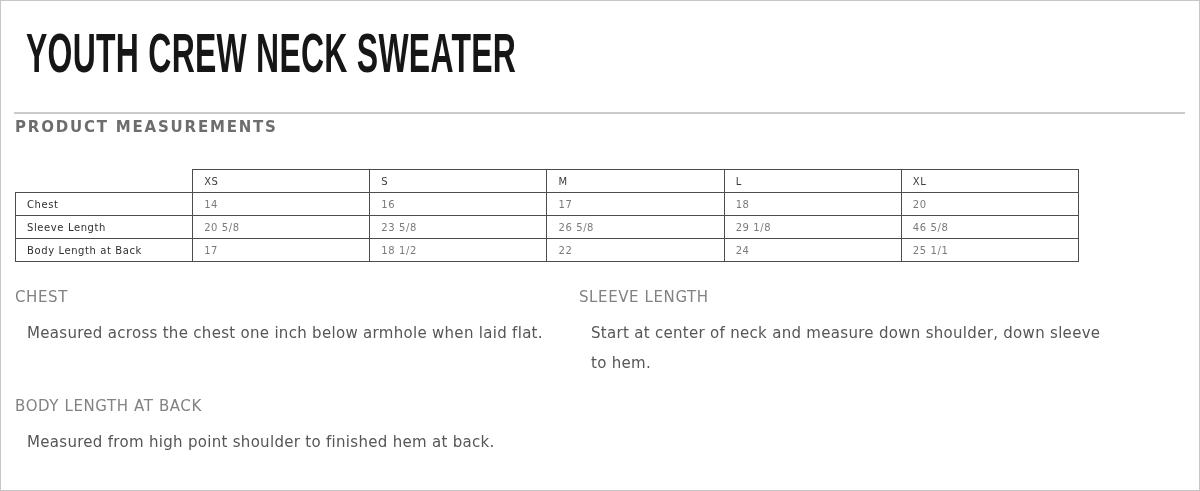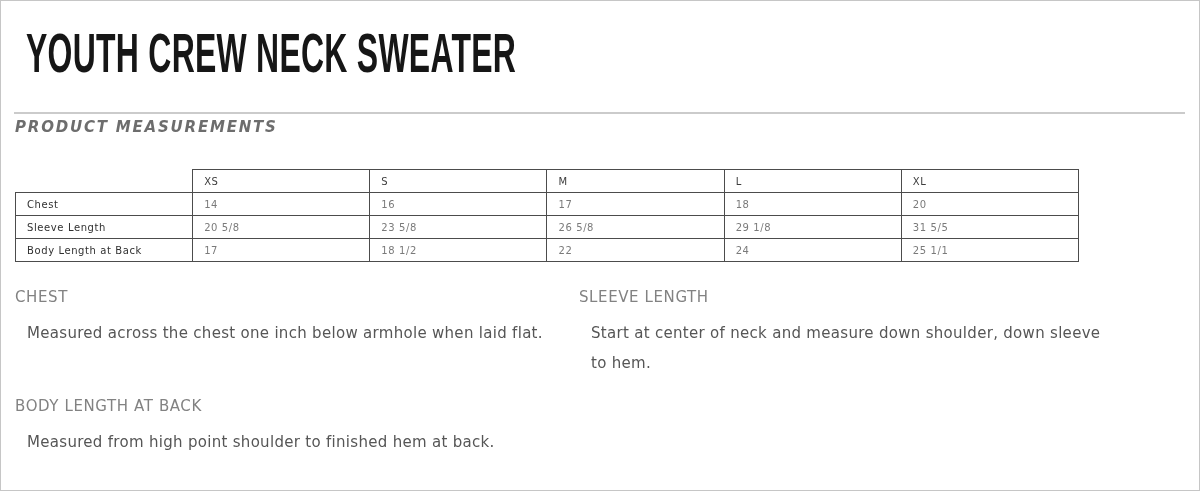--- a/index.html
+++ b/index.html
@@ -45,21 +45,20 @@
 
   
   .section-heading {
     position: absolute;
     left: 14px;
     top: 117px;
     font-size: 15px;
     font-weight: bold;
     letter-spacing: 1.8px;
     color: #6d6d6d;
-    font-style: italic;
   }
 
   
   .measurements {
     position: absolute;
     left: 14px;
     top: 151px;
     width: 1064px;
     border-collapse: collapse;
     table-layout: fixed;
@@ -133,21 +132,21 @@
         <td class="val">17</td>
         <td class="val">18</td>
         <td class="val">20</td>
       </tr>
       <tr>
         <td class="rowlabel">Sleeve Length</td>
         <td class="val">20 5/8</td>
         <td class="val">23 5/8</td>
         <td class="val">26 5/8</td>
         <td class="val">29 1/8</td>
-        <td class="val">31 5/5</td>
+        <td class="val">46 5/8</td>
       </tr>
       <tr>
         <td class="rowlabel">Body Length at Back</td>
         <td class="val">17</td>
         <td class="val">18 1/2</td>
         <td class="val">22</td>
         <td class="val">24</td>
         <td class="val">25 1/1</td>
       </tr>
     </tbody>

